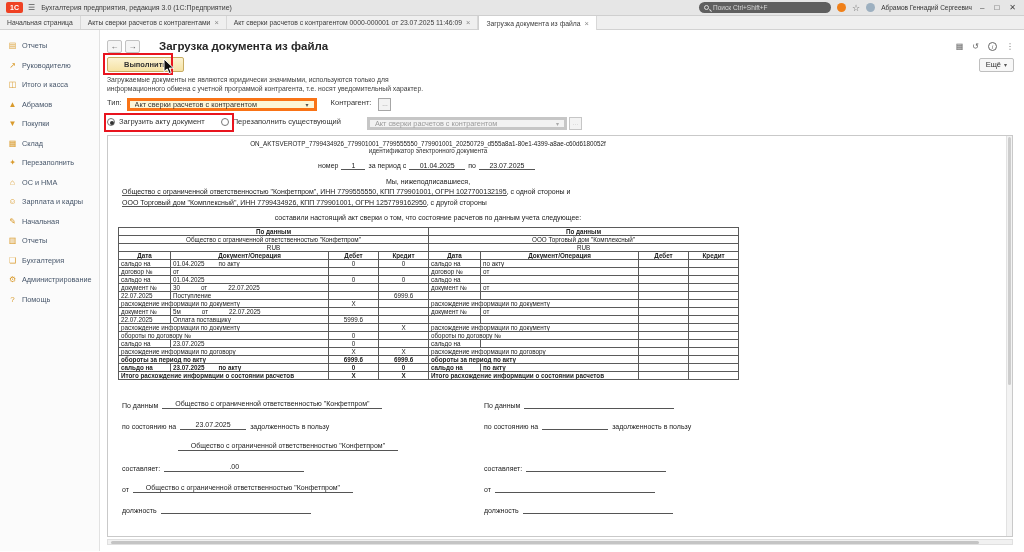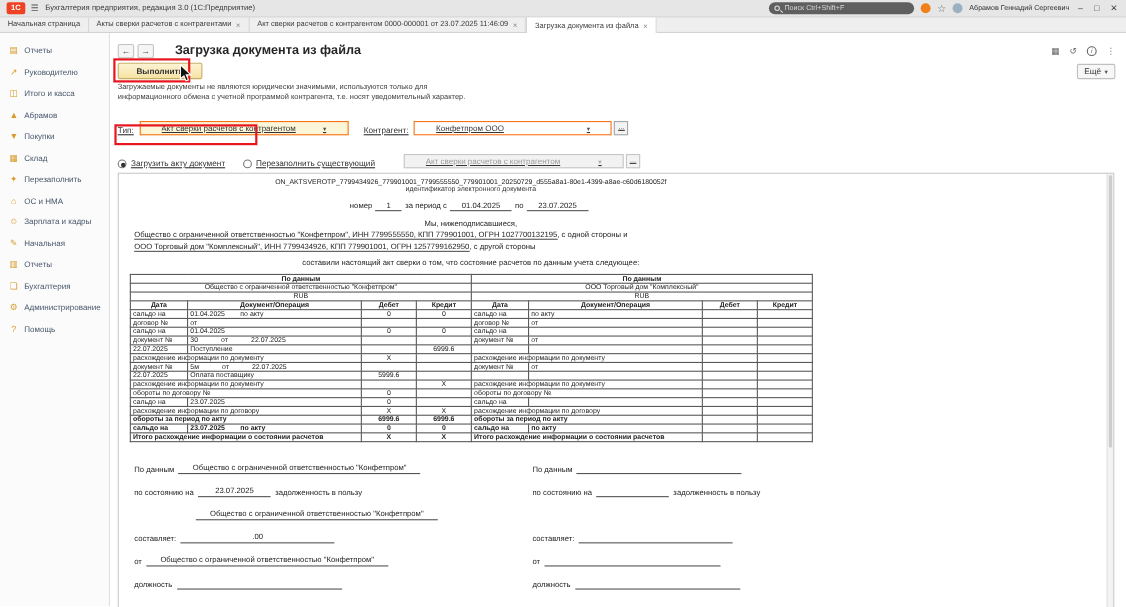--- a/index.html
+++ b/index.html
@@ -43,24 +43,24 @@
   .title-icons{margin-left:auto;display:flex;align-items:center;gap:9px;}
   .hdr-icon{font-size:8px;color:#666;cursor:default;}
   .hdr-icon.circ{width:9px;height:9px;border:1px solid #666;border-radius:50%;font-size:6px;line-height:8px;text-align:center;font-style:italic;}
 
   .cmd-row{margin-top:2px;height:15px;display:flex;align-items:center;justify-content:space-between;}
   .exec-btn{height:15px;padding:0 16px;font-family:inherit;font-size:7.5px;font-weight:bold;color:#333;background:linear-gradient(#fcf3d3,#f5e2a4);border:1px solid #c8ac62;border-radius:2px;cursor:default;}
   .more-btn{height:14px;padding:0 6px;font-family:inherit;font-size:7.5px;color:#333;background:#f7f7f7;border:1px solid #bfbfbf;border-radius:2px;display:flex;align-items:center;gap:3px;cursor:default;}
   .more-btn .dd{font-size:6px;color:#555;}
 
   .notice{margin-top:3px;font-size:6.8px;line-height:9px;color:#3f3f3f;}
-  .frm-row{margin-top:16px;height:14px;display:flex;align-items:flex-end;text-decoration:underline;}
+  .frm-row{margin-top:5px;height:14px;display:flex;align-items:flex-start;}
   .lbl{font-size:7.5px;color:#333;margin-right:5px;white-space:nowrap;}
   .lbl.ml{margin-left:14px;}
-  .combo{height:13px;border:1px solid #f97316;background:#fff;display:flex;align-items:center;padding:0 19px;font-size:7.3px;}
+  .combo{height:13px;border:3px solid #f97316;background:#fff;display:flex;align-items:center;padding:0 5px;font-size:7.3px;}
   .combo.type{width:190px;background:#fcf6d8;}
   .combo.cp{width:180px;}
   .combo.disabled{width:200px;background:#f2f2f2;color:#9a9a9a;border-color:#c6c6c6;margin-left:10px;}
   .combo-val{flex:1;white-space:nowrap;overflow:hidden;}
   .combo-arrow{font-size:6px;color:#555;margin-left:3px;}
   .combo.disabled .combo-arrow{color:#aaa;}
   .mini-btn{width:13px;height:13px;border:1px solid #a6a6a6;background:#f3f3f3;font-size:6px;line-height:11px;text-align:center;color:#555;margin-left:2px;cursor:default;}
   .mini-btn.disabled{color:#b0b0b0;border-color:#c6c6c6;}
   .radio-wrap{display:flex;align-items:center;margin-right:16px;cursor:default;}
   .radio{width:8px;height:8px;border:1px solid #777;border-radius:50%;position:relative;background:#fff;flex:none;}
@@ -228,24 +228,20 @@
         <div>информационного обмена с учетной программой контрагента, т.е. носят уведомительный характер.</div>
       </div>
 
       <div class="frm-row">
         <span class="lbl">Тип:</span>
         <div class="combo type">
           <span class="combo-val">Акт сверки расчетов с контрагентом</span>
           <span class="combo-arrow">▾</span>
         </div>
         <span class="lbl ml">Контрагент:</span>
-        <div class="combo cp">
-          <span class="combo-val">Конфетпром ООО</span>
-          <span class="combo-arrow">▾</span>
-        </div>
         <span class="mini-btn">…</span>
       </div>
 
       <div class="frm-row">
         <span class="radio-wrap">
           <span class="radio sel"></span>
           <span class="rlbl">Загрузить акту документ</span>
         </span>
         <span class="radio-wrap">
           <span class="radio"></span>

